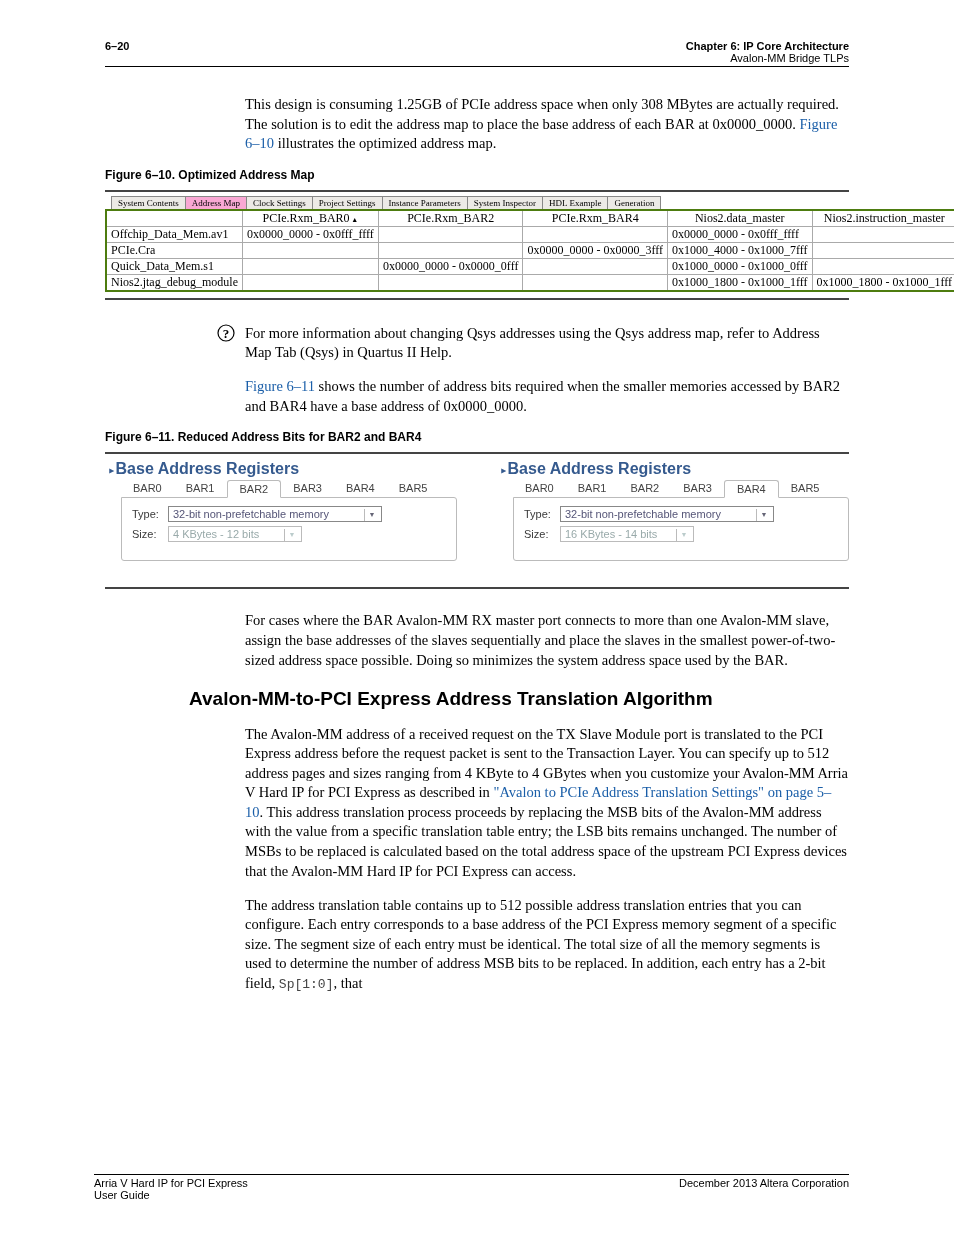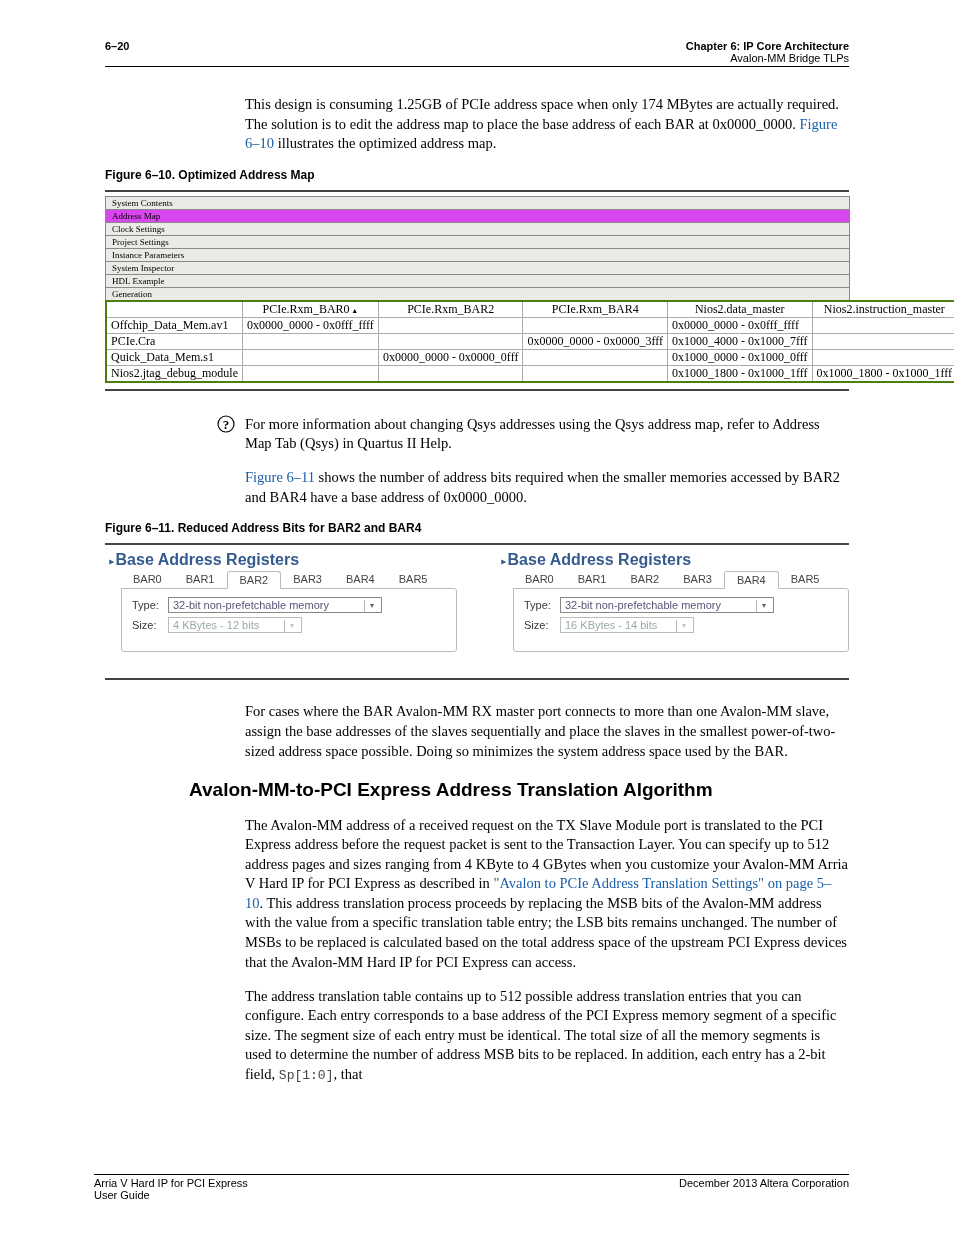--- a/index.html
+++ b/index.html
@@ -44,30 +44,30 @@
   }
   .addr-map-wrap {
     border-top: 2px solid #444;
     border-bottom: 2px solid #444;
     padding: 4px 0 6px 0;
     margin-bottom: 24px;
   }
   .tabs {
     display: flex;
     font-size: 9px;
-    flex-direction: column;
+    margin-left: 6px;
   }
   .tabs div {
     border: 1px solid #888;
     border-bottom: none;
     padding: 1px 6px;
     background: #eceae6;
     margin-right: -1px;
   }
-  .tabs div.active { background: #d946ef; }
+  .tabs div.active { background: #f9a8d4; }
   .grid {
     border: 2px solid #4d7c0f;
     border-collapse: collapse;
     width: 100%;
     font-size: 12px;
   }
   .grid th, .grid td {
     border: 1px solid #aaa;
     padding: 0 4px;
     text-align: left;
@@ -197,21 +197,21 @@
 
   <div class="header">
     <div class="header-left">6–20</div>
     <div class="header-right">
       <div class="line1">Chapter 6: IP Core Architecture</div>
       <div>Avalon-MM Bridge TLPs</div>
     </div>
   </div>
 
   <p class="body-text">
-    <span>This design is consuming 1.25GB of PCIe address space when only 174 MBytes are actually required. The solution is to edit the address map to place the base address of each BAR at 0x0000_0000. </span><span class="link">Figure 6–10</span><span> illustrates the optimized address map.</span>
+    <span>This design is consuming 1.25GB of PCIe address space when only 308 MBytes are actually required. The solution is to edit the address map to place the base address of each BAR at 0x0000_0000. </span><span class="link">Figure 6–10</span><span> illustrates the optimized address map.</span>
   </p>
 
   <div class="fig-caption">Figure 6–10. Optimized Address Map</div>
 
   <div class="addr-map-wrap">
     <div class="tabs" id="qsys-tabs">
         <div>System Contents</div>
         <div class="active">Address Map</div>
         <div>Clock Settings</div>
         <div>Project Settings</div>

